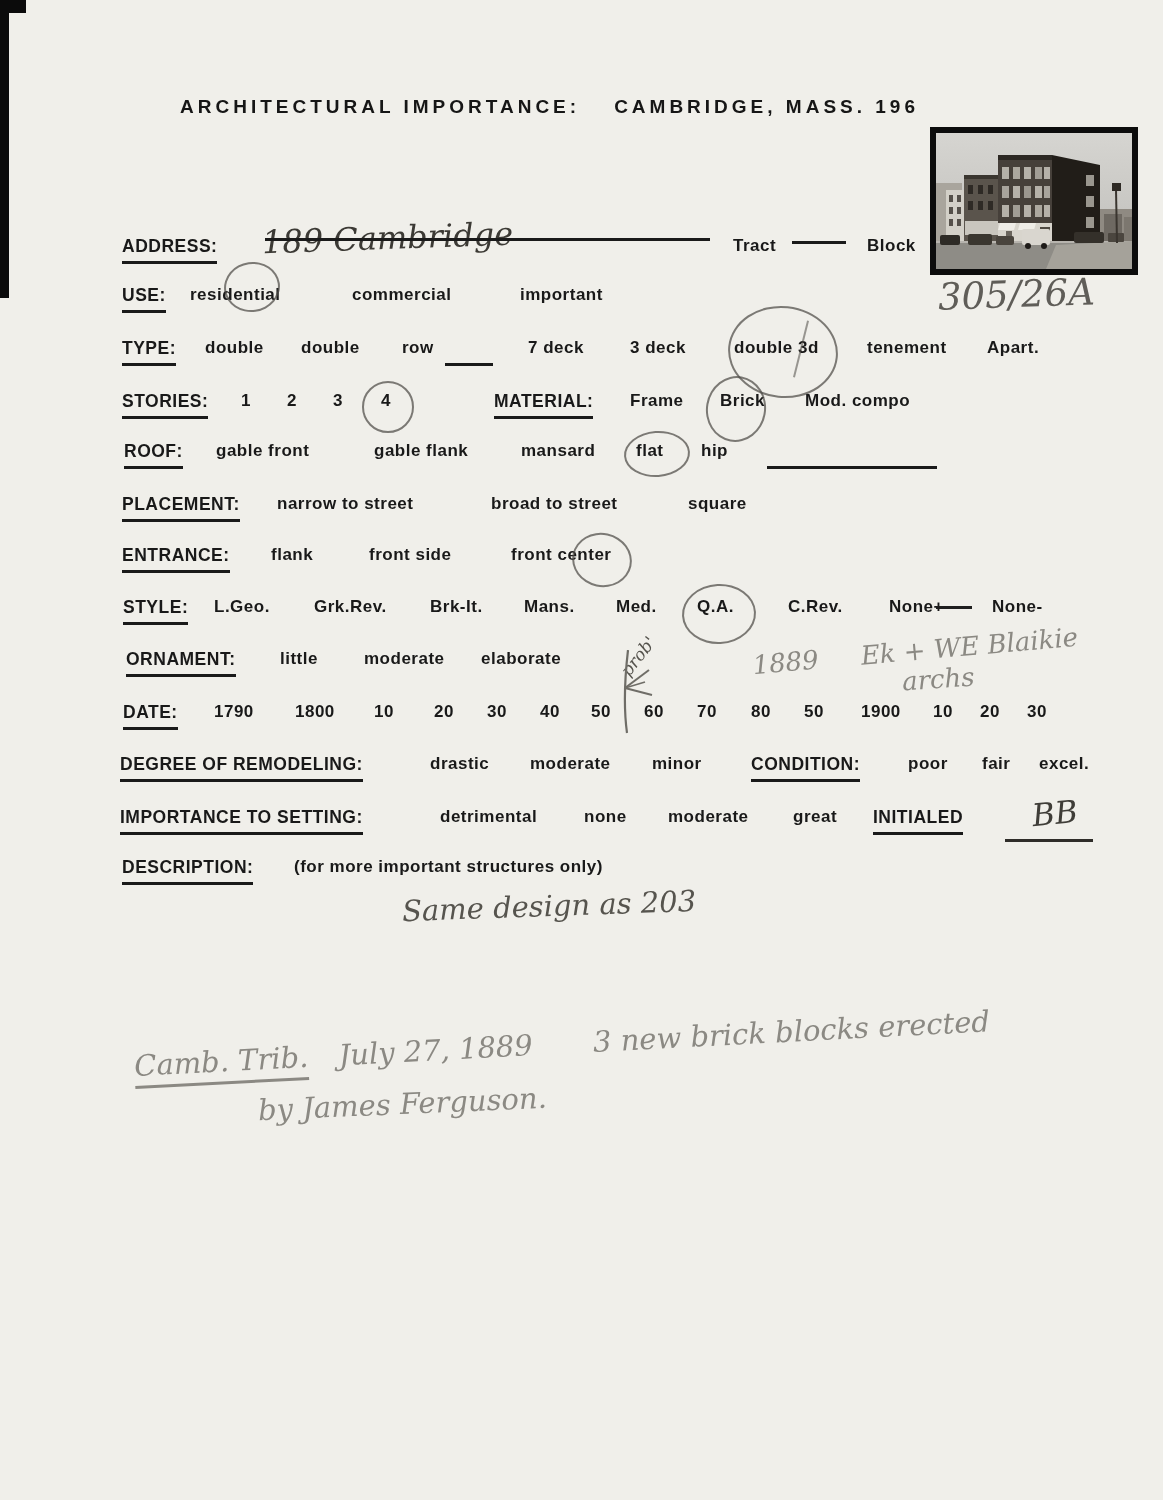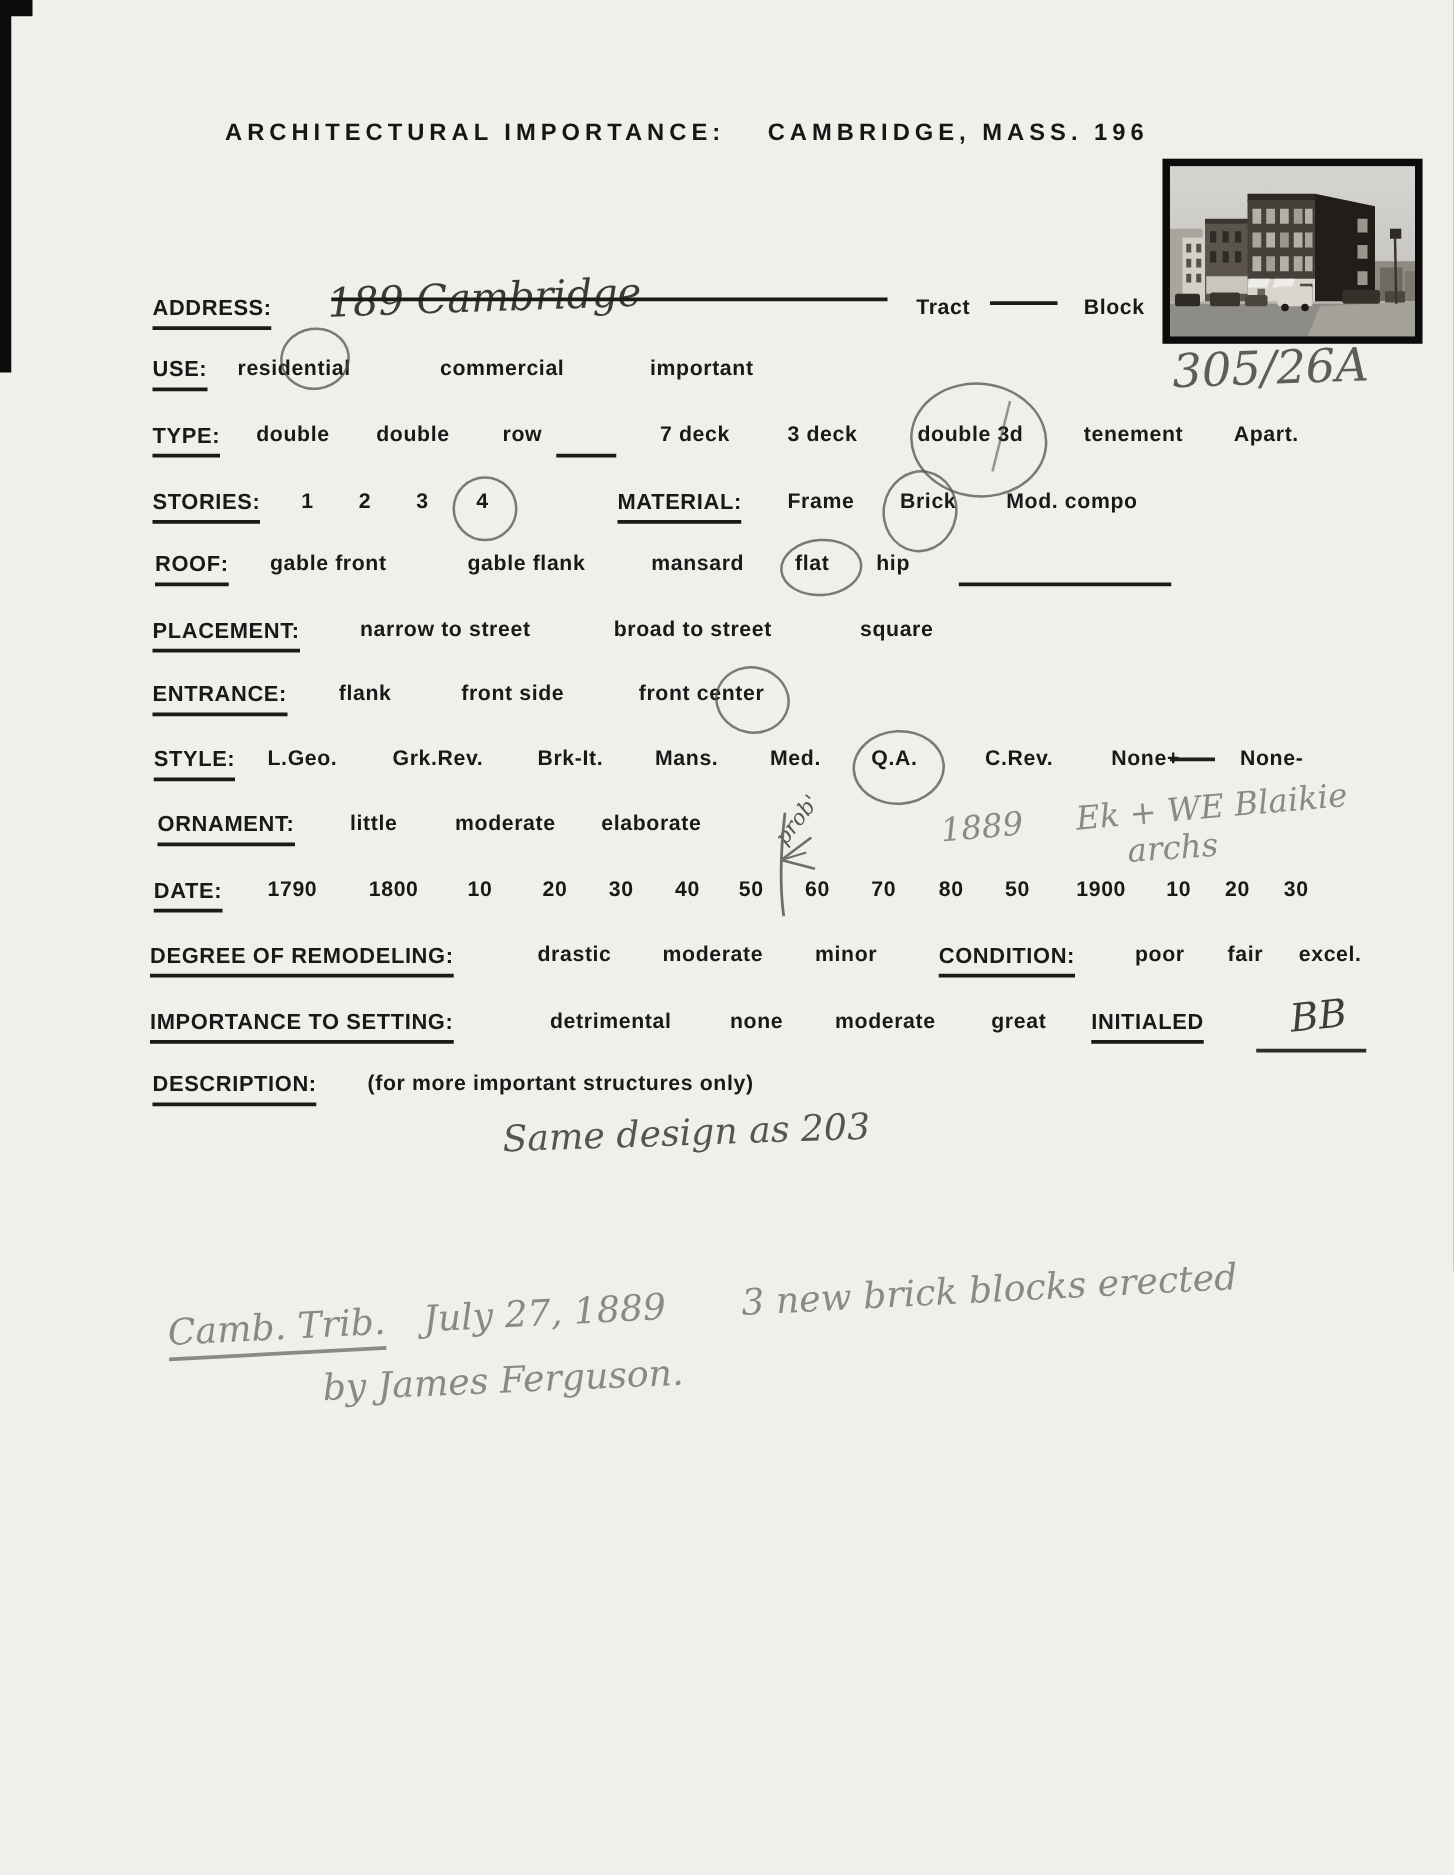--- a/index.html
+++ b/index.html
@@ -210,21 +210,21 @@
     <span class="opt" style="left:374px;">gable flank</span>
     <span class="opt" style="left:521px;">mansard</span>
     <span class="opt" style="left:636px;">flat</span>
     <span class="opt" style="left:701px;">hip</span>
   </div>
   <div class="blankline" style="left:767px;top:465px;width:170px;"></div>
   <div class="pencil-circle" style="left:624px;top:431px;width:62px;height:42px;transform:rotate(-4deg);"></div>
 
   <div class="row typed" style="top:494px;">
     <span class="lbl" style="left:122px;">PLACEMENT:</span>
-    <span class="opt" style="left:288px;">narrow to street</span>
+    <span class="opt" style="left:277px;">narrow to street</span>
     <span class="opt" style="left:491px;">broad to street</span>
     <span class="opt" style="left:688px;">square</span>
   </div>
 
   <div class="row typed" style="top:545px;text-align:center;">
     <span class="lbl" style="left:122px;">ENTRANCE:</span>
     <span class="opt" style="left:271px;">flank</span>
     <span class="opt" style="left:369px;">front side</span>
     <span class="opt" style="left:511px;">front center</span>
   </div>

